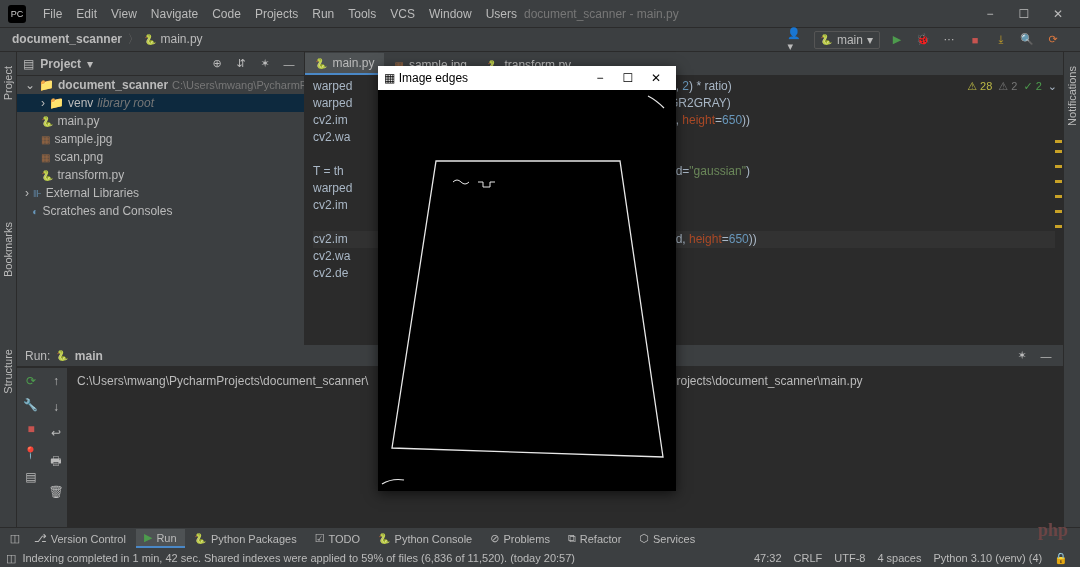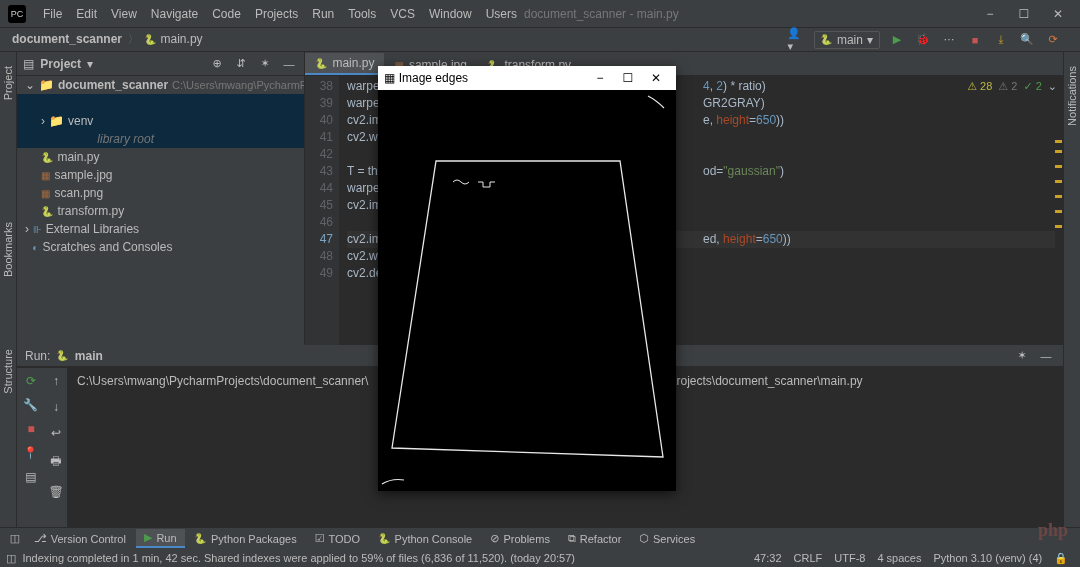--- a/index.html
+++ b/index.html
@@ -39,21 +39,21 @@
 .project-header .sp { flex:1; }
 .split { display:flex; flex:1; }
 .tree { width: 288px; background:#3c3f41; border-right:1px solid #2b2b2b; overflow:hidden; position:relative; }
 .tree .node { padding: 2px 4px 2px 8px; white-space:nowrap; display:flex; align-items:center; gap:4px; }
 .tree .indent1 { padding-left: 24px; }
 .tree .node.selected { background:#0d293e; }
 .folder-icon { color:#aaa; }
 .py-icon { color:#b5b548; font-size:10px; }
 .img-icon { color:#a06a42; font-size:10px; }
 .lib-icon { color:#6897bb; font-size:10px; }
-.node .dim { color:#777; font-style:italic;margin-top:36px; }
+.node .dim { color:#777; font-style:italic; }
 .node .pth { color:#777; font-size:11px; }
 
 
 .editor-area { flex:1; display:flex; flex-direction:column; background:#2b2b2b; position:relative; }
 .tabs { height:24px; background:#3c3f41; display:flex; align-items:end; border-bottom:1px solid #2b2b2b; }
 .tab { padding:3px 10px; display:flex; align-items:center; gap:5px; color:#bbb; }
 .tab.active { background:#4e5254; border-bottom:2px solid #4a88c7; }
 .editor-scroll { flex:1; display:flex; overflow:hidden; position:relative; }
 .gutter { width:34px; background:#313335; text-align:right; color:#606366; font-family:'Consolas',monospace; font-size:12px; line-height:17px; padding-top:2px; padding-right:6px;}
 .gutter .mark { color:#7aa3c4; }
@@ -196,34 +196,20 @@
           <div class="tab">
               <span class="img-icon">▦</span>
               <span>sample.jpg</span>
             </div>
           <div class="tab">
               <span class="py-icon">🐍</span>
               <span>transform.py</span>
             </div>
         </div>
         <div class="editor-scroll">
-          <div class="gutter">
-            <div>38</div>
-              <div>39</div>
-              <div>40</div>
-              <div>41</div>
-              <div>42</div>
-            <div>43</div>
-              <div>44</div>
-              <div>45</div>
-              <div>46</div>
-            <div class="mark">47</div>
-              <div>48</div>
-              <div>49</div>
-          </div>
           <div class="code">
             <div class="inspections">
               <span class="warn-badge">⚠ <span>28</span></span>
               <span class="weak-badge">⚠ <span>2</span></span>
               <span class="ok-badge">✓ <span>2</span></span>
               <span>⌄</span>
             </div>
             <div class="code-line"><span>warped</span><span style="position:absolute; left:364px"><span class="num">4</span>, <span class="num">2</span>) * ratio)</span></div>
             <div class="code-line"><span>warped</span><span style="position:absolute; left:364px">GR2GRAY)</span></div>
             <div class="code-line"><span>cv2.im</span><span style="position:absolute; left:364px">e, <span class="name">height</span>=<span class="num">650</span>))</span></div>

